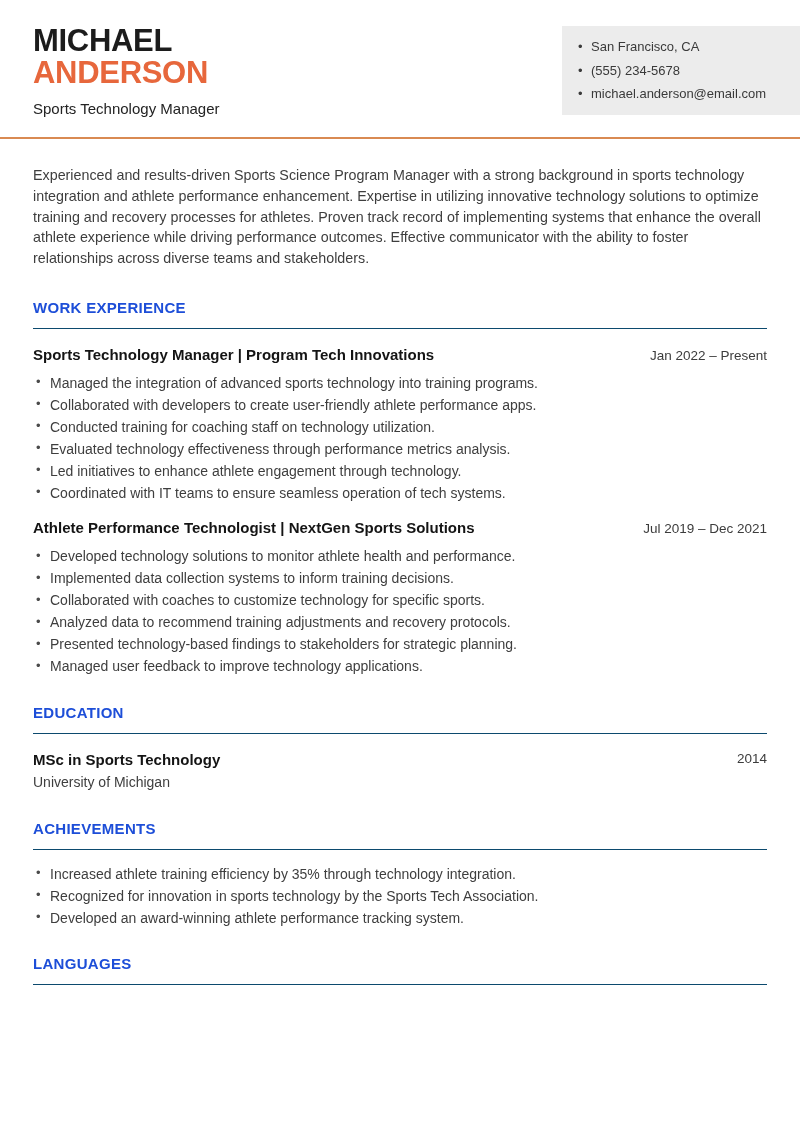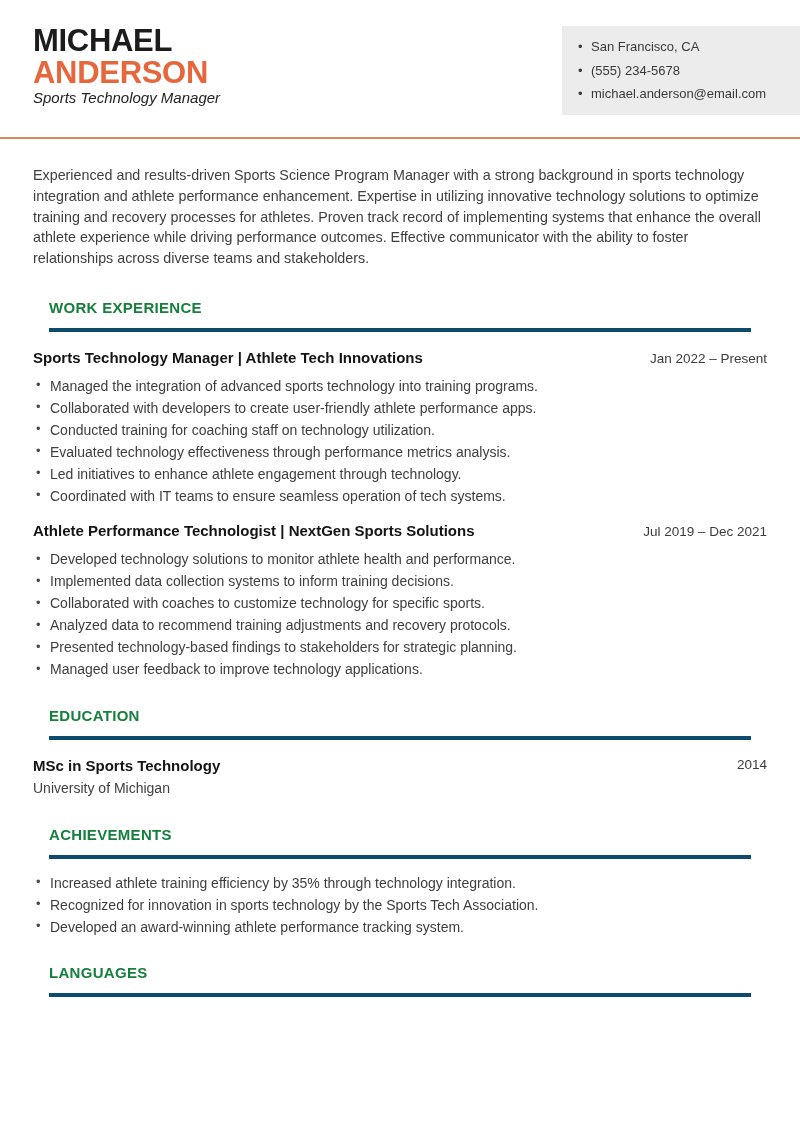--- a/index.html
+++ b/index.html
@@ -13,21 +13,21 @@
     font-family: "Liberation Sans", sans-serif;
     color: #3e3e3e;
     overflow: hidden;
   }
 
   
   .header { position: relative; height: 137px; padding: 25px 0 0 33px; }
   .name { margin: 0; line-height: 32px; font-weight: 800; font-size: 31px; letter-spacing: -0.3px; }
   .name-first { display: block; color: #1c1c1c; }
   .name-last  { display: block; color: #e7673c; }
-  .job-title { font-size: 15px; color: #232323; font-style: italic; }
+  .job-title { margin-top: 11px; font-size: 15px; color: #232323; }
 
   .contact-box {
     position: absolute; top: 26px; right: 0;
     width: 238px; min-height: 86px;
     background: #ececec;
     padding: 9px 12px 9px 16px;
   }
   .contact-list { margin: 0; padding: 0; list-style: none; }
   .contact-list li {
     position: relative; padding-left: 13px;
@@ -40,24 +40,24 @@
   .header-divider {
     margin: 0; border: 0; border-top: 2px solid #d98a52;
   }
 
   
   .main { padding: 0 33px; }
   .summary { margin: 26px 0 0; font-size: 14.3px; line-height: 20.8px; color: #3e3e3e; }
 
   .section { margin-top: 30px; }
   .section-title {
-    margin: 16px; padding-bottom: 12px;
+    margin: 0; padding-bottom: 12px;
     font-size: 15px; font-weight: bold; letter-spacing: 0.3px;
-    color: #15803d;
-    border-bottom: 4px solid #0c4a6e;
+    color: #1d4ed8;
+    border-bottom: 1px solid #0c4a6e;
   }
 
   
   .job { margin-top: 17px; }
   .job + .job { margin-top: 19px; }
   .job-head { display: flex; justify-content: space-between; align-items: baseline; }
   .job-role { font-size: 15px; font-weight: bold; color: #141414; }
   .job-dates { font-size: 13.5px; color: #3c3c3c; white-space: nowrap; text-align: right; }
 
   .bullets { list-style: none; margin: 13px 0 0; padding: 0; }
@@ -119,21 +119,21 @@
 
   <main class="main">
 
     <p class="summary">Experienced and results-driven Sports Science Program Manager with a strong background in sports technology integration and athlete performance enhancement. Expertise in utilizing innovative technology solutions to optimize training and recovery processes for athletes. Proven track record of implementing systems that enhance the overall athlete experience while driving performance outcomes. Effective communicator with the ability to foster relationships across diverse teams and stakeholders.</p>
 
     <section class="section">
       <h2 class="section-title">WORK EXPERIENCE</h2>
 
       <article class="job">
         <div class="job-head">
-          <span class="job-role">Sports Technology Manager | Athlete Tech Innovations</span>
+          <span class="job-role">Sports Technology Manager | Program Tech Innovations</span>
           <span class="job-dates">Jan 2022 – Present</span>
         </div>
         <ul class="bullets">
           <li>Managed the integration of advanced sports technology into training programs.</li>
           <li>Collaborated with developers to create user-friendly athlete performance apps.</li>
           <li>Conducted training for coaching staff on technology utilization.</li>
           <li>Evaluated technology effectiveness through performance metrics analysis.</li>
           <li>Led initiatives to enhance athlete engagement through technology.</li>
           <li>Coordinated with IT teams to ensure seamless operation of tech systems.</li>
         </ul>

